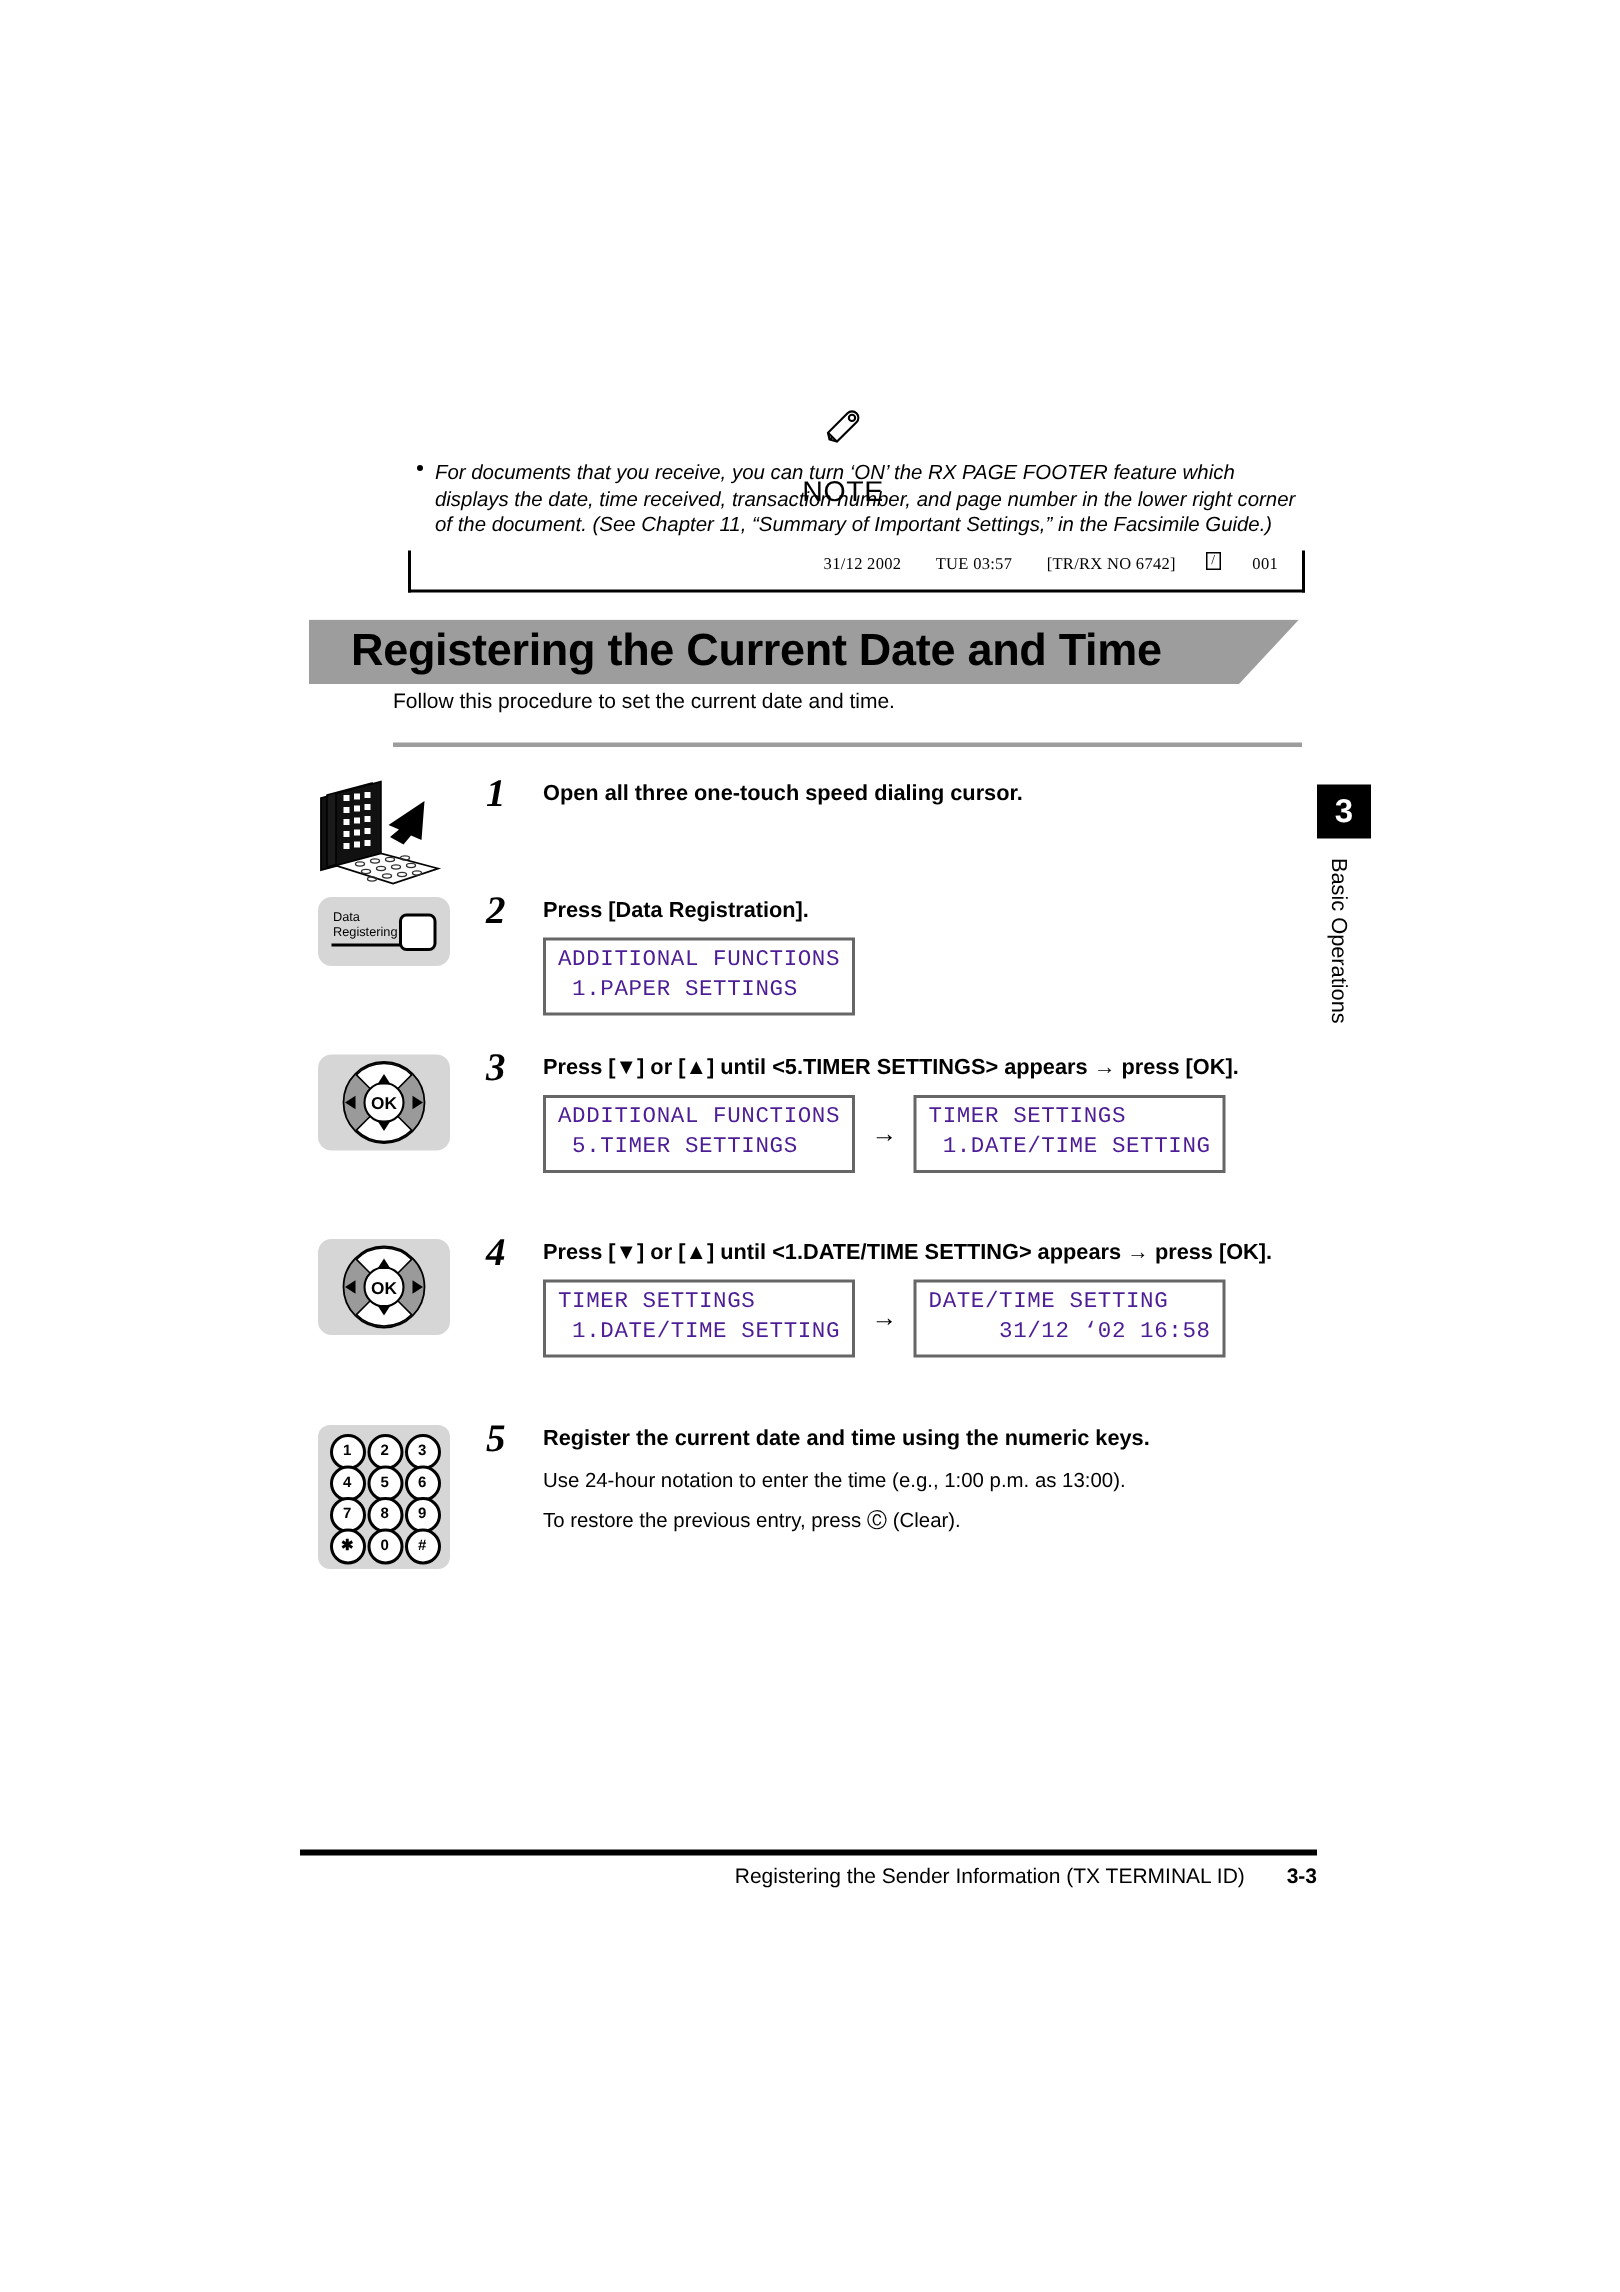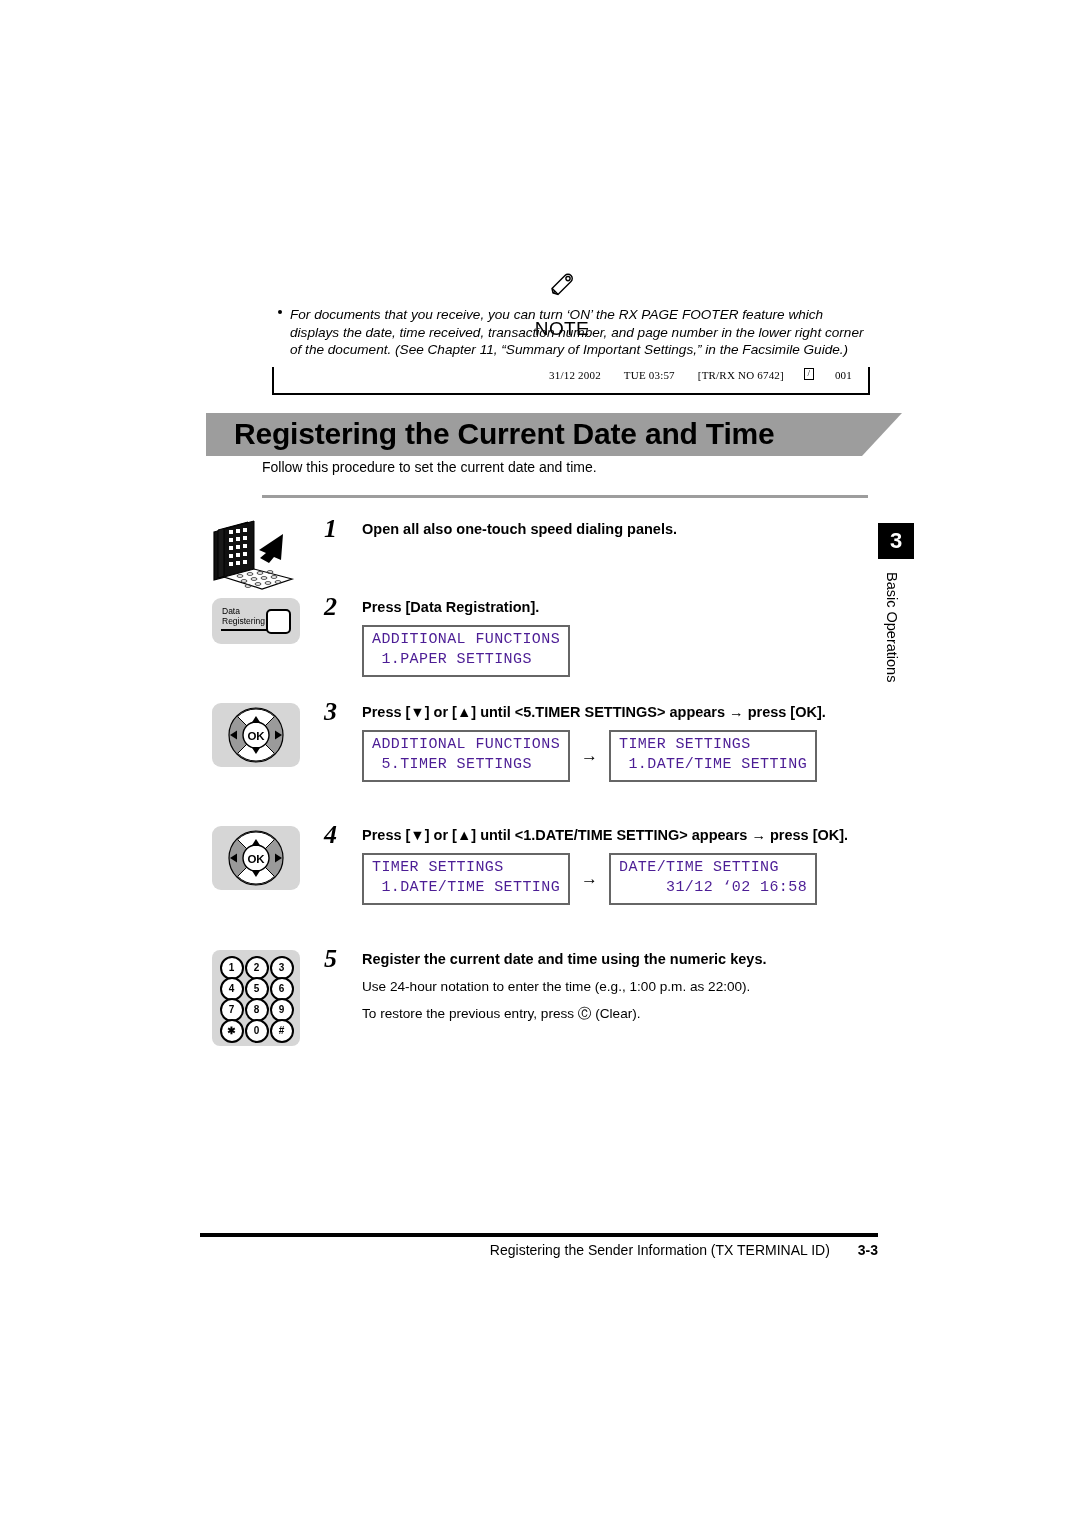--- a/index.html
+++ b/index.html
@@ -99,21 +99,20 @@
     overflow: hidden;
   }
 
   
   .banner {
     position: absolute;
     left: 206px;
     top: 413px;
     width: 660px;
     height: 43px;
-    padding-left: 36px;
   }
   .banner-bg {
     position: absolute;
     left: 0; top: 0;
     width: 100%; height: 100%;
     background: #9d9d9d;
     clip-path: polygon(0 0, 100% 0, calc(100% - 40px) 100%, 0 100%);
   }
   .banner-title {
     position: absolute;
@@ -408,21 +407,21 @@
               <ellipse cx="58" cy="64" rx="3" ry="1.4"></ellipse>
               <ellipse cx="68" cy="63" rx="3" ry="1.4"></ellipse>
               <ellipse cx="78" cy="62" rx="3" ry="1.4"></ellipse>
           </g>
           <path d="M83 14 L59 30 L66 33 L60 38 L69 43 L74 37 L81 40 Z" fill="#000"></path>
         </g>
       </svg>
     </div>
     <div class="step-num">1</div>
     <div class="step-body" style="width:560px;">
-      <div class="step-head">Open all also one-touch speed dialing panels.</div>
+      <div class="step-head">Open all three one-touch speed dialing cursor.</div>
     </div>
   </div>
 
   <div class="step" style="top:598px;">
     <div class="step-icon" style="left:12px;">
       <div class="gray-key">
         <div class="datareg-label">
           <div>Data</div>
           <div>Registering</div>
         </div>
@@ -513,21 +512,21 @@
           <div class="kp-key">9</div>
           <div class="kp-key">✱</div>
           <div class="kp-key">0</div>
           <div class="kp-key">#</div>
         </div>
       </div>
     </div>
     <div class="step-num">5</div>
     <div class="step-body" style="width:530px;">
       <div class="step-head">Register the current date and time using the numeric keys.</div>
-      <div class="step-note">Use 24-hour notation to enter the time (e.g., 1:00 p.m. as 22:00).</div>
+      <div class="step-note">Use 24-hour notation to enter the time (e.g., 1:00 p.m. as 13:00).</div>
       <div class="step-note">To restore the previous entry, press Ⓒ (Clear).</div>
     </div>
   </div>
 
   <div class="footer-rule"></div>
   <div class="footer-text">
     <span class="ft-title">Registering the Sender Information (TX TERMINAL ID)</span>
     <span class="ft-page">3-3</span>
   </div>
 

